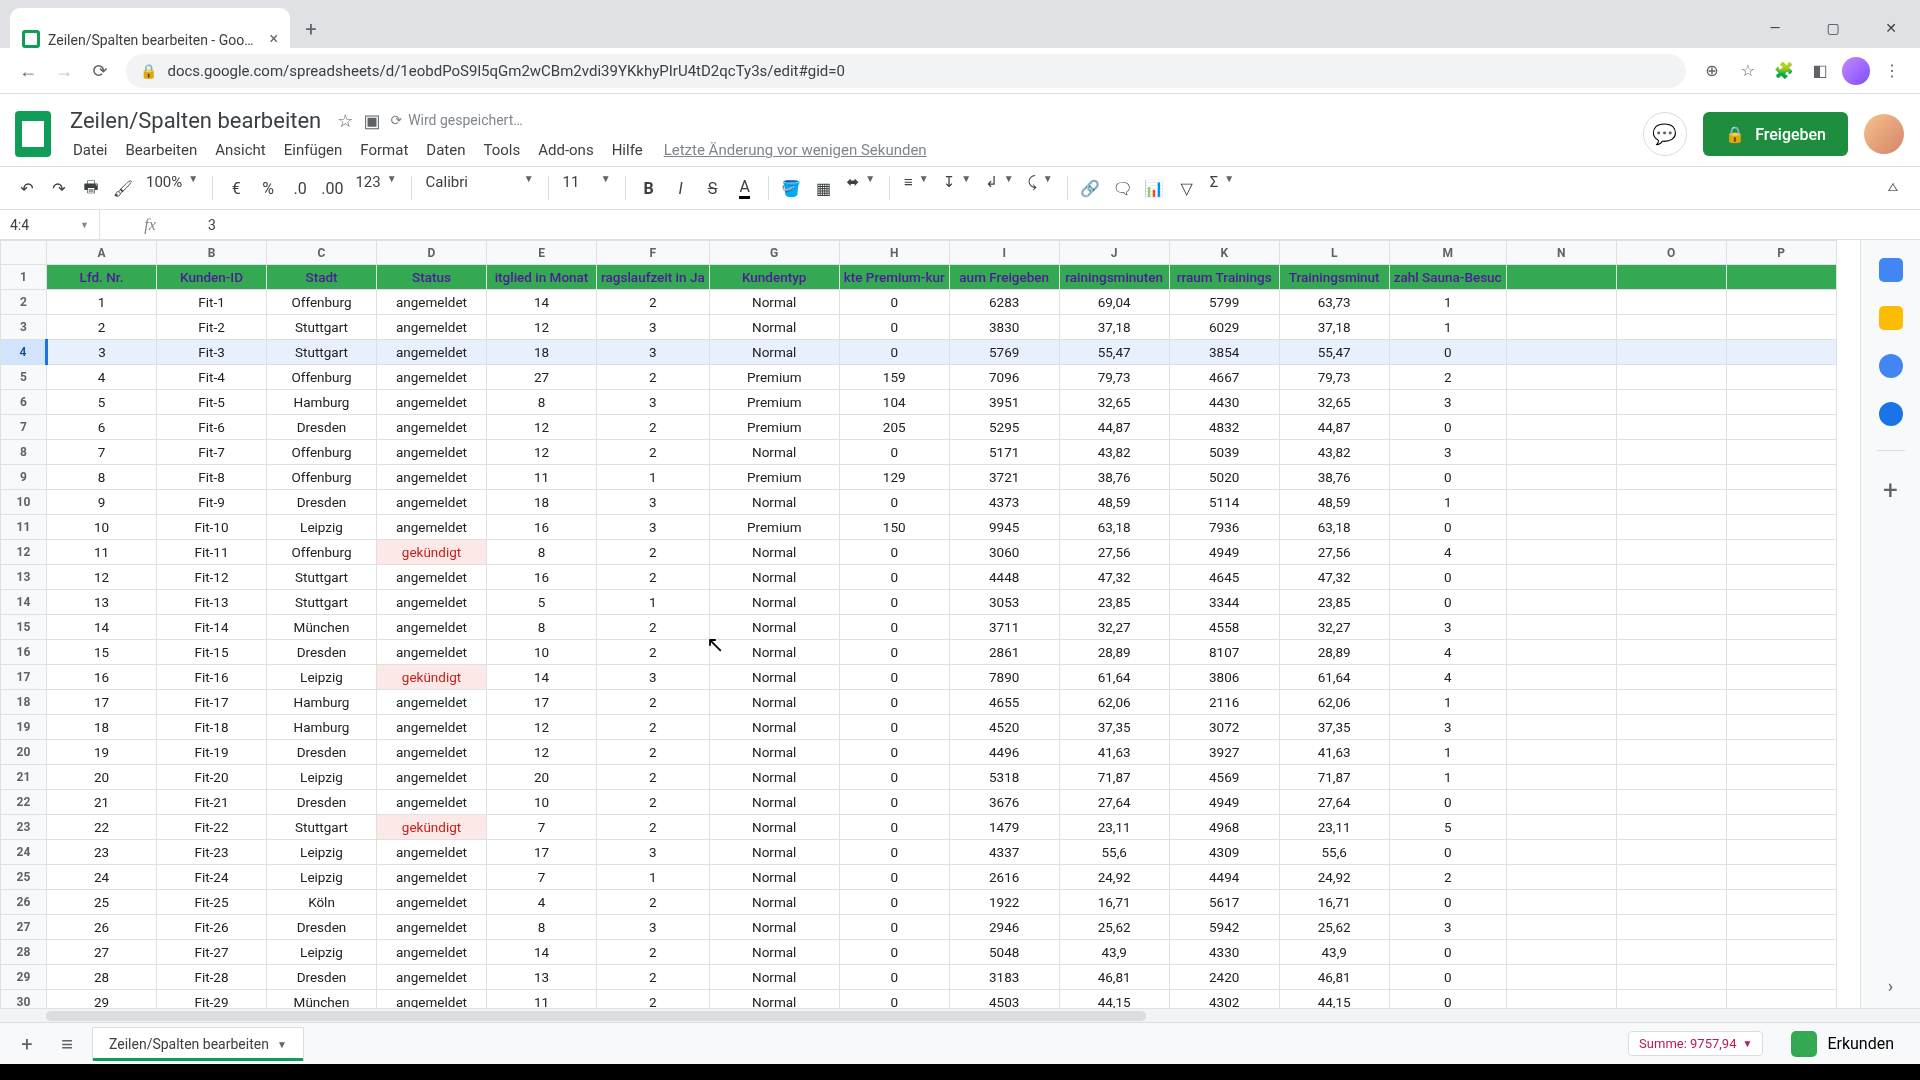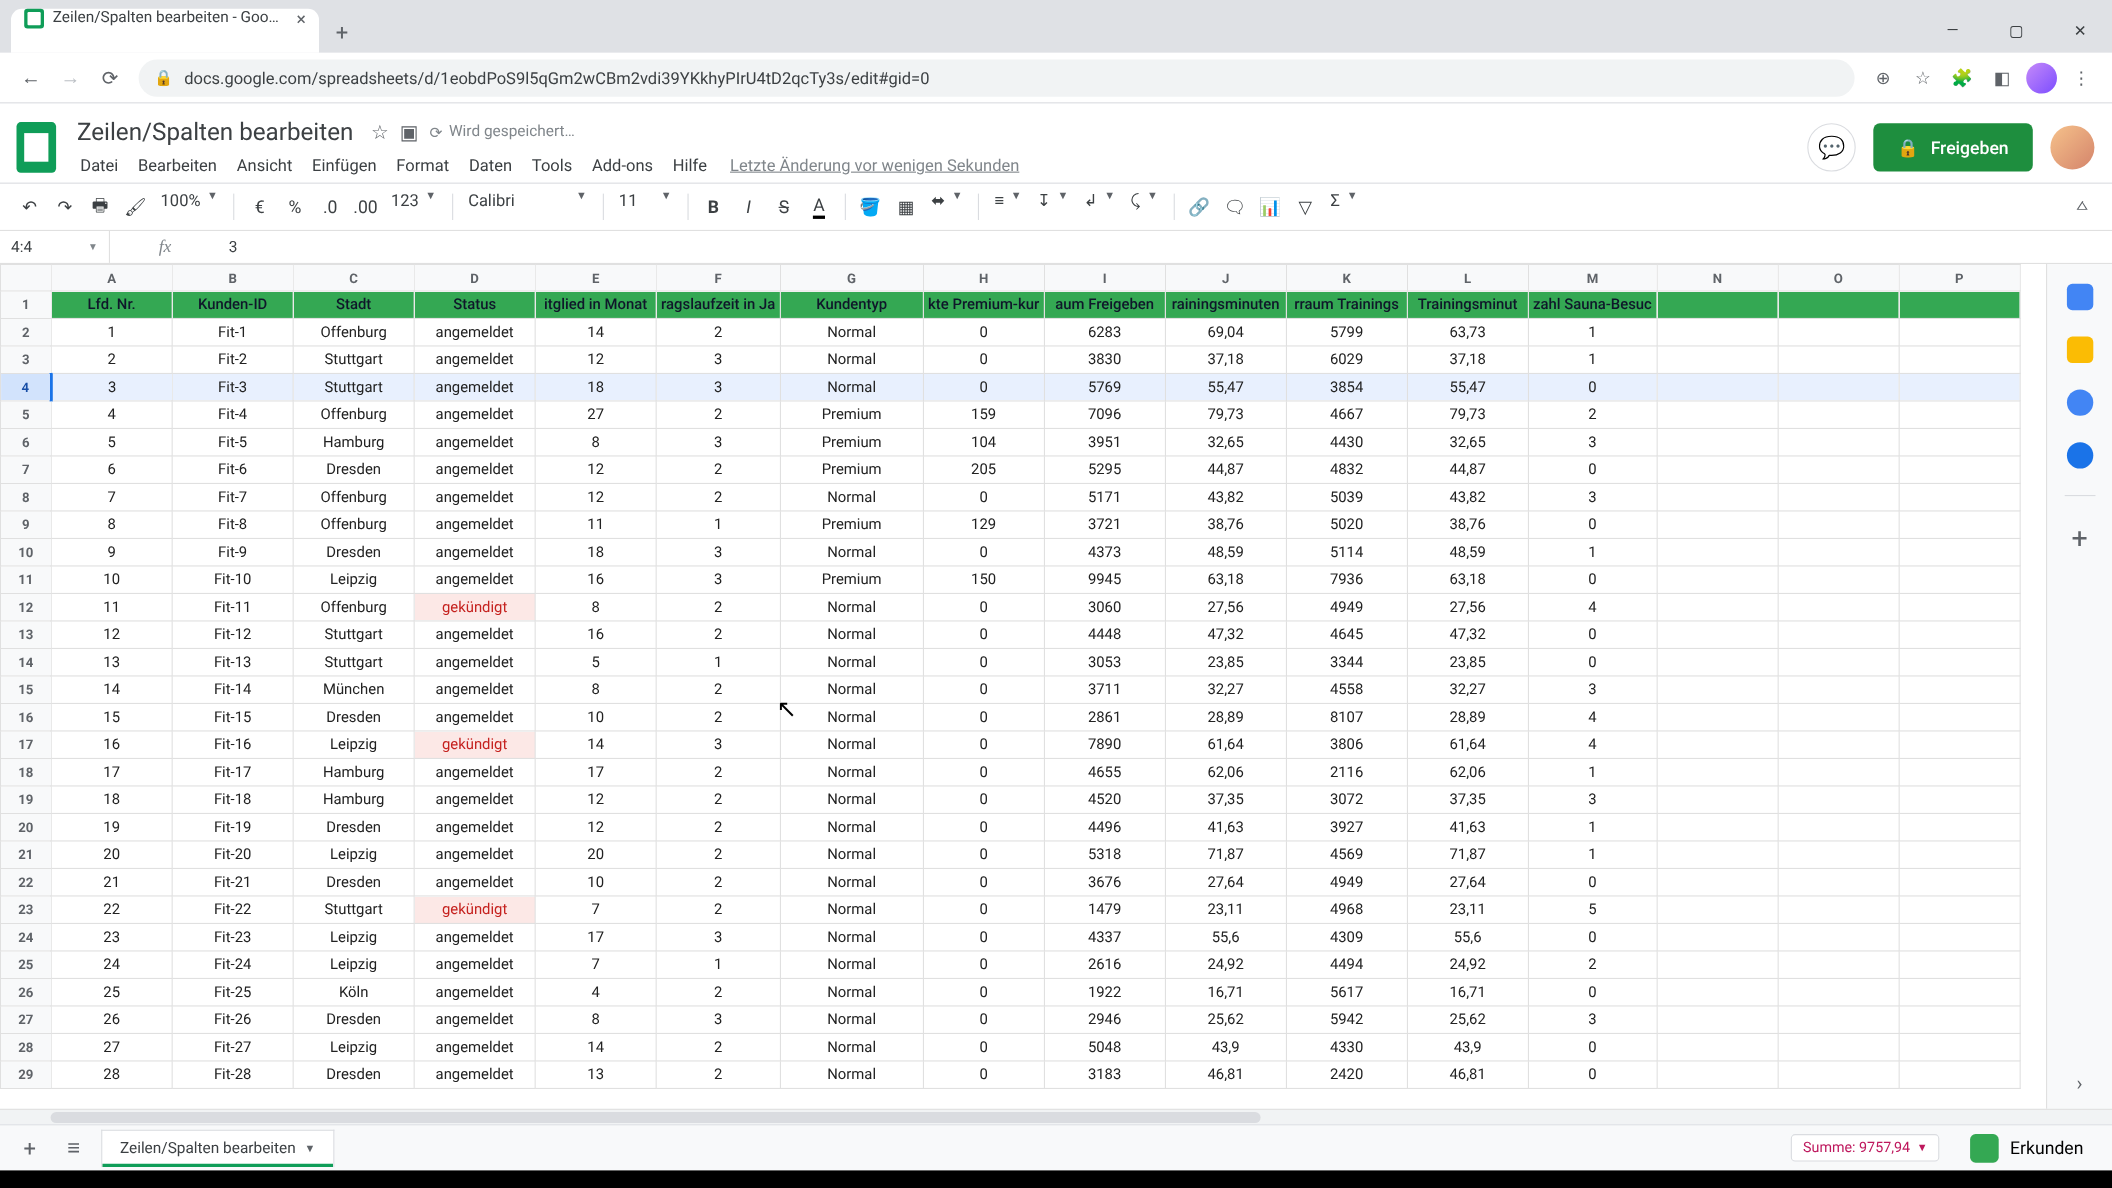--- a/index.html
+++ b/index.html
@@ -1,20 +1,20 @@
 <!DOCTYPE html>
 <html><head>
 <meta charset="utf-8">
 <style>
 * { margin: 0; padding: 0; box-sizing: border-box; font-family: 'Roboto', 'Segoe UI', Arial, sans-serif; }
 body { width: 1920px; height: 1080px; overflow: hidden; background: #fff; transform-origin: top left; }
 
 
 .browser-top { background: #dfe1e5; height: 48px; display: flex; align-items: flex-end; }
-.tab { background: #fff; height: 40px; width: 280px; margin-left: 10px; border-radius: 10px 10px 0 0; display: flex; align-items: flex-start; padding: 0 12px; font-size: 14px; color: #3c4043; }
+.tab { background: #fff; height: 40px; width: 280px; margin-left: 10px; border-radius: 10px 10px 0 0; display: flex; align-items: flex-end; padding: 0 12px; font-size: 14px; color: #3c4043; }
 .tab-favicon { width: 18px; height: 18px; background:#0f9d58; border-radius:3px; margin-right:8px; position:relative; }
 .tab-favicon::after{content:""; position:absolute; inset:3px; background:#fff; border-radius:1px;}
 .tab-title { flex:1; white-space:nowrap; overflow:hidden; text-overflow:ellipsis; }
 .tab-close { font-size:16px; color:#5f6368; margin-left:6px; }
 .newtab { width:30px; height:30px; display:flex; align-items:center; justify-content:center; color:#5f6368; font-size:20px; margin-left:6px; margin-bottom:4px;}
 .win-controls { margin-left:auto; display:flex; }
 .win-btn { width:58px; height:40px; display:flex; align-items:center; justify-content:center; color:#3c4043; font-size:14px;}
 
 .addr-bar { height:46px; background:#fff; display:flex; align-items:center; padding:0 10px; border-bottom:1px solid #dadce0;}
 .nav-btn { width:36px; height:36px; border-radius:50%; display:flex; align-items:center; justify-content:center; color:#5f6368; font-size:18px; }
@@ -70,21 +70,21 @@
 .rail-sep { width:28px; height:1px; background:#dadce0;}
 .rail-plus { font-size:26px; color:#5f6368;}
 
 
 table.grid { border-collapse:collapse; table-layout:fixed;}
 .col-hdr, .row-hdr, .corner { background:#f8f9fa; border:1px solid #e0e0e0; font-size:12px; color:#5f6368; text-align:center; position:sticky;}
 .corner { width:46px; height:24px;}
 .col-hdr { height:24px; }
 .row-hdr { width:46px; height:25px;}
 td.cell { border:1px solid #e0e0e0; height:25px; font-size:13.5px; color:#222; text-align:center; padding:0 4px; overflow:hidden; white-space:nowrap;}
-tr.data-hdr td.cell { background:#34a853; color:#0f172a; font-weight:500;margin-top:14px; }
+tr.data-hdr td.cell { background:#34a853; color:#4c1d95; font-weight:500;margin-top:14px; }
 
 tr.selected .row-hdr { background:#d2e3fc; color:#174ea6; border-right:3px solid #1a73e8; font-weight:600;}
 tr.selected td.cell { background:#e8f0fe;}
 tr.selected td.cell:first-of-type { position:relative;}
 
 .gekuendigt { background:#fce8e6 !important; color:#c5221f !important; }
 
 
 .cA{width:110px;} .cB{width:110px;} .cC{width:110px;} .cD{width:110px;}
 .cE{width:110px;} .cF{width:110px;} .cG{width:130px;} .cH{width:110px;}
@@ -817,20 +817,39 @@
             <td class="cell cH">0</td>
             <td class="cell cI">3183</td>
             <td class="cell cJ">46,81</td>
             <td class="cell cK">2420</td>
             <td class="cell cL">46,81</td>
             <td class="cell cM">0</td>
             <td class="cell cN"></td>
             <td class="cell cO"></td>
             <td class="cell cP"></td>
           </tr>
+          <tr class="">
+            <th class="row-hdr">30</th>
+            <td class="cell cA">29</td>
+            <td class="cell cB">Fit-29</td>
+            <td class="cell cC">München</td>
+            <td class="cell cD">angemeldet</td>
+            <td class="cell cE">11</td>
+            <td class="cell cF">2</td>
+            <td class="cell cG">Normal</td>
+            <td class="cell cH">0</td>
+            <td class="cell cI">4503</td>
+            <td class="cell cJ">44,15</td>
+            <td class="cell cK">4302</td>
+            <td class="cell cL">44,15</td>
+            <td class="cell cM">0</td>
+            <td class="cell cN"></td>
+            <td class="cell cO"></td>
+            <td class="cell cP"></td>
+          </tr>
         </tbody>
       </table>
     <div class="fake-cursor"></div>
   </div>
   <div class="right-rail">
     <div class="rail-icon cal"></div>
     <div class="rail-icon keep"></div>
     <div class="rail-icon tasks"></div>
     <div class="rail-icon contacts"></div>
     <div class="rail-sep"></div>

